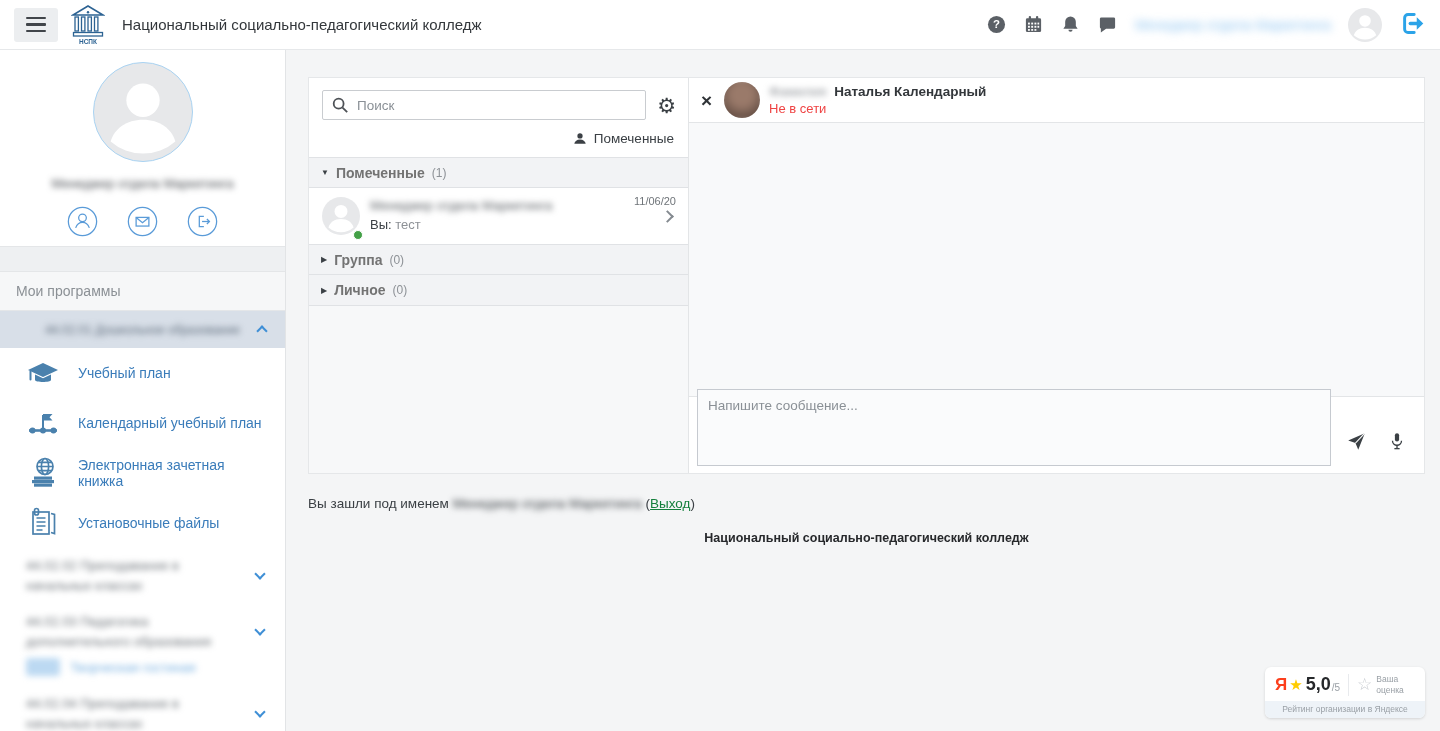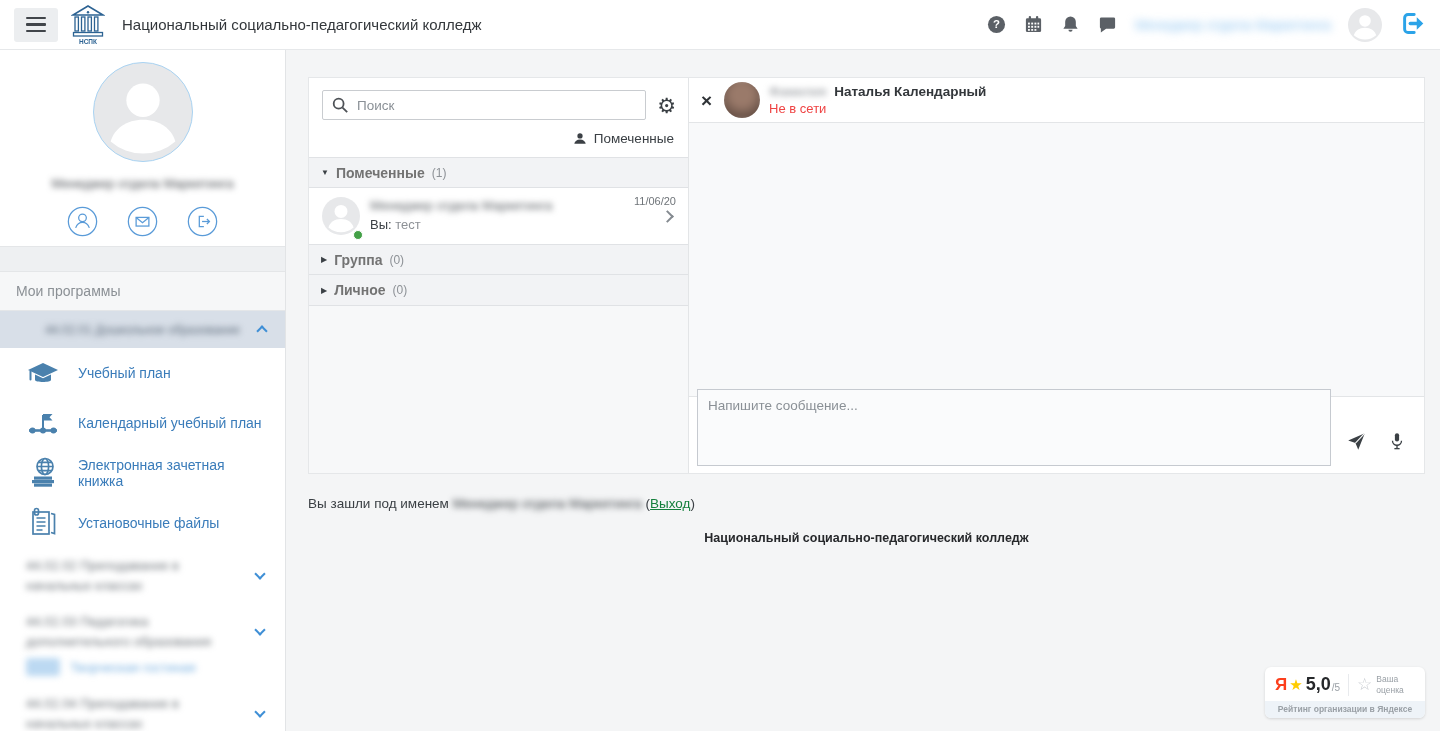--- a/index.html
+++ b/index.html
@@ -129,21 +129,21 @@
   .yandex-badge { position:absolute; right:15px; bottom:13px; width:160px; background:#fff;
     border-radius:6px; box-shadow:0 1px 3px rgba(0,0,0,.14); overflow:hidden; cursor:pointer; }
   .yb-top { display:flex; align-items:center; padding:5px 10px 4px; height:34px; }
   .yb-ya { color:#fc3f1d; font-weight:bold; font-size:17px; }
   .yb-star { color:#ffcc00; font-size:15px; margin:0 3px 0 2px; }
   .yb-rating { font-weight:bold; font-size:18px; color:#26282b; }
   .yb-scale { font-size:10px; color:#9aa0a6; margin:6px 0 0 1px; }
   .yb-divider { width:1px; height:22px; background:#e8eaed; margin:0 8px; }
   .yb-outline-star { color:#c9cdd2; font-size:17px; margin-right:4px; }
   .yb-your { font-size:8.5px; color:#9aa0a6; line-height:1.2; width:34px; }
-  .yb-caption { background:#eef3f8; color:#9aa0a6; font-size:8.5px; text-align:center; padding:3px 0 4px;font-weight:bold; }
+  .yb-caption { background:#eef3f8; color:#9aa0a6; font-size:8.5px; text-align:center; padding:3px 0 4px; }
 </style>
 </head>
 <body>
 
 <div class="page">
 
   <header class="topbar">
     <div class="tb-left">
       <button class="hamburger">
           <span></span>

